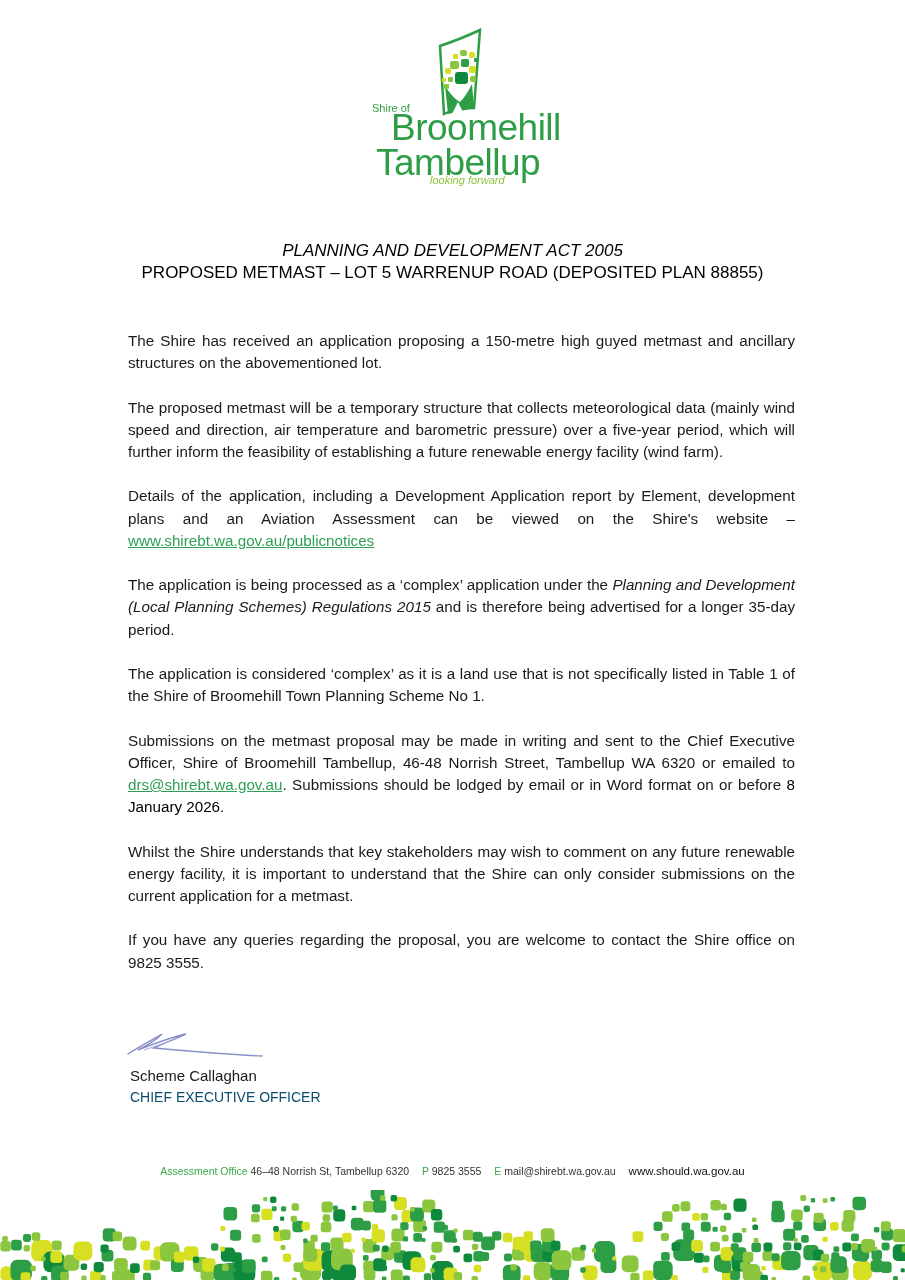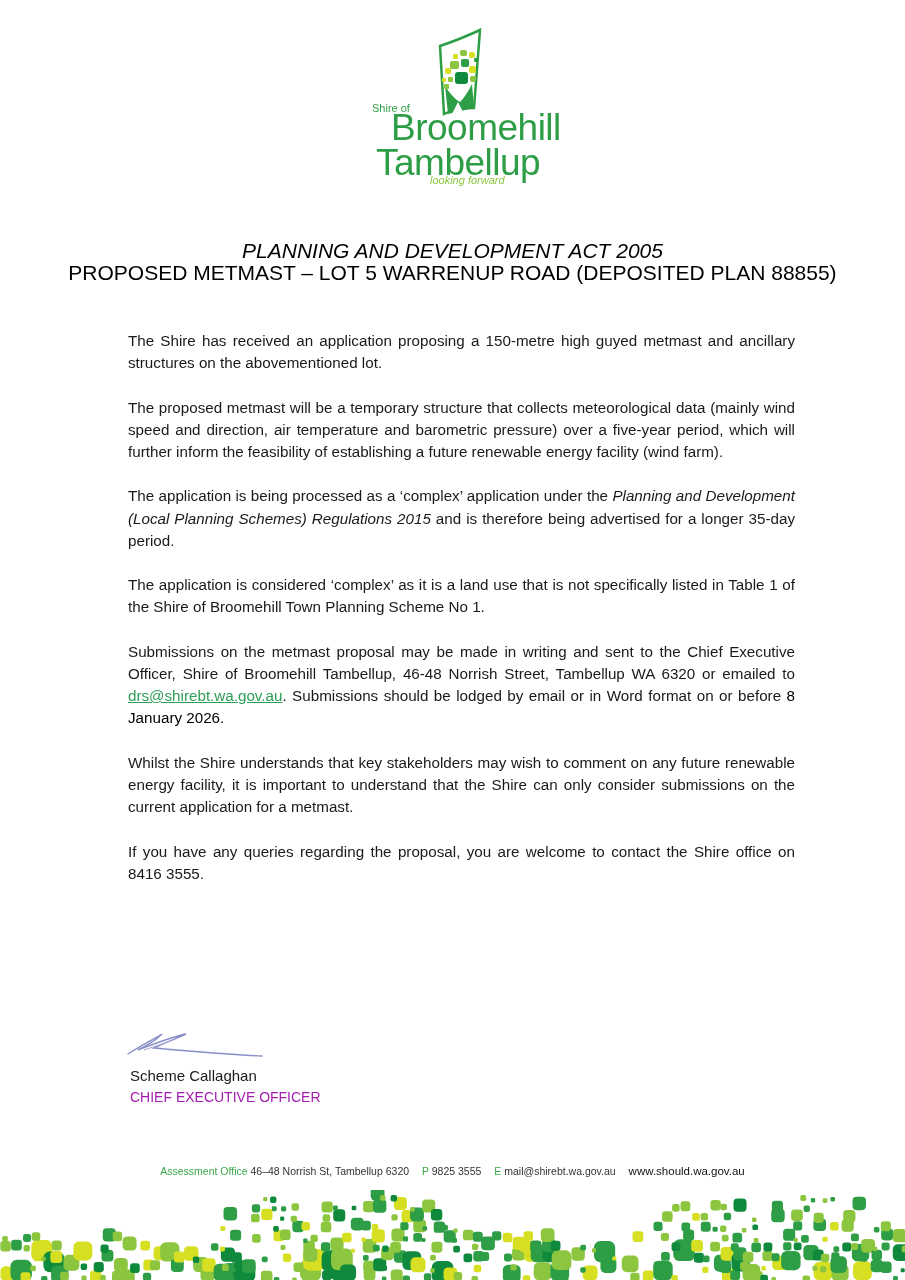--- a/index.html
+++ b/index.html
@@ -11,33 +11,33 @@
   .logo-text { position: absolute; left: 0; top: 0; width: 200px; height: 170px; }
   .shire-of { position: absolute; left: 20px; top: 74px; font-size: 11px; color: #2e9e46; }
   .broomehill { position: absolute; left: 6px; top: 80px; font-size: 37px; line-height: 40px;
                 color: #2e9e46; letter-spacing: -0.5px; font-weight: normal; margin-left: 33px; }
   .tambellup { position: absolute; left: 24px; top: 115px; font-size: 37px; line-height: 40px;
                color: #2e9e46; letter-spacing: -0.5px; }
   .tagline { position: absolute; left: 78px; top: 146px; font-size: 11px; font-style: italic;
              color: #8cc63f; }
 
   .heading { position: absolute; left: 0; width: 905px; text-align: center; top: 240px;
-             font-size: 21px; line-height: 22px; color: #000; }
+             font-size: 17px; line-height: 22px; color: #000; }
   .heading .italic { font-style: italic; }
 
   .body-text { position: absolute; left: 128px; width: 667px; top: 330px;
                font-size: 15.2px; line-height: 22.2px; color: #1a1a1a; text-align: justify; }
   .body-text p { margin: 0 0 22.2px 0; }
   .body-text .it { font-style: italic; }
   .link { color: #2e9e56; text-decoration: underline; }
   .bold-date { color: #000; }
 
   .signature { position: absolute; left: 126px; top: 1028px; width: 140px; height: 32px; }
   .sig-name { position: absolute; left: 130px; top: 1066px; font-size: 15px; line-height: 20px; }
-  .sig-title { position: absolute; left: 130px; top: 1087px; font-size: 14px; line-height: 20px; color: #a21caf; }
+  .sig-title { position: absolute; left: 130px; top: 1087px; font-size: 14px; line-height: 20px; color: #0c4a6e; }
 
   .footer { position: absolute; left: 0; width: 905px; top: 1165px; text-align: center;
             font-size: 10.5px; color: #333; white-space: nowrap; }
   .footer .green { color: #3aa84a; }
   .footer .www { color: #111; font-size: 11.5px; }
   .footer .sp { display: inline-block; width: 10px; }
 
   .band { position: absolute; left: 0; top: 1190px; width: 905px; height: 90px; }
 </style>
 </head>
@@ -74,25 +74,26 @@
 </div>
 
 <div class="heading">
   <div class="italic">PLANNING AND DEVELOPMENT ACT 2005</div>
   <div>PROPOSED METMAST – LOT 5 WARRENUP ROAD (DEPOSITED PLAN 88855)</div>
 </div>
 
 <div class="body-text">
   <p>The Shire has received an application proposing a 150-metre high guyed metmast and ancillary structures on the abovementioned lot.</p>
   <p>The proposed metmast will be a temporary structure that collects meteorological data (mainly wind speed and direction, air temperature and barometric pressure) over a five-year period, which will further inform the feasibility of establishing a future renewable energy facility (wind farm).</p>
+  <p><span>Details of the application, including a Development Application report by Element, development plans and an Aviation Assessment can be viewed on the Shire's website – </span><a class="link">www.shirebt.wa.gov.au/publicnotices</a></p>
   <p><span>The application is being processed as a ‘complex’ application under the </span><span class="it">Planning and Development (Local Planning Schemes) Regulations 2015</span><span> and is therefore being advertised for a longer 35-day period.</span></p>
   <p>The application is considered ‘complex’ as it is a land use that is not specifically listed in Table 1 of the Shire of Broomehill Town Planning Scheme No 1.</p>
   <p><span>Submissions on the metmast proposal may be made in writing and sent to the Chief Executive Officer, Shire of Broomehill Tambellup, 46-48 Norrish Street, Tambellup WA  6320 or emailed to </span><a class="link">drs@shirebt.wa.gov.au</a><span>. Submissions should be lodged by email or in Word format on or before </span><span class="bold-date">8 January 2026.</span></p>
   <p>Whilst the Shire understands that key stakeholders may wish to comment on any future renewable energy facility, it is important to understand that the Shire can only consider submissions on the current application for a metmast.</p>
-  <p>If you have any queries regarding the proposal, you are welcome to contact the Shire office on 8416 3555.</p>
+  <p>If you have any queries regarding the proposal, you are welcome to contact the Shire office on 9825 3555.</p>
 </div>
 
 <div class="signature">
   <svg width="140" height="32" viewBox="0 0 140 32">
     <path d="M2 26 C14 18 26 12 36 6 C30 12 20 18 12 22 C28 16 48 8 60 6 C52 10 40 14 28 20 C50 22 90 26 136 28" fill="none" stroke="#8a8fc8" stroke-width="1.4" stroke-linecap="round"></path>
     <path d="M18 22 C30 18 42 14 52 10" fill="none" stroke="#a4a8d6" stroke-width="1"></path>
   </svg>
 </div>
 <div class="sig-name">Scheme Callaghan</div>
 <div class="sig-title">CHIEF EXECUTIVE OFFICER</div>

